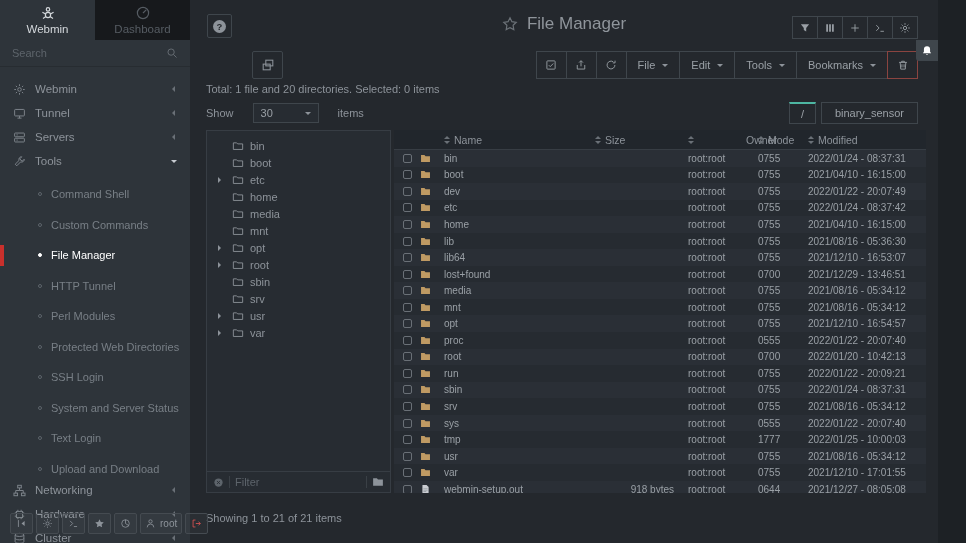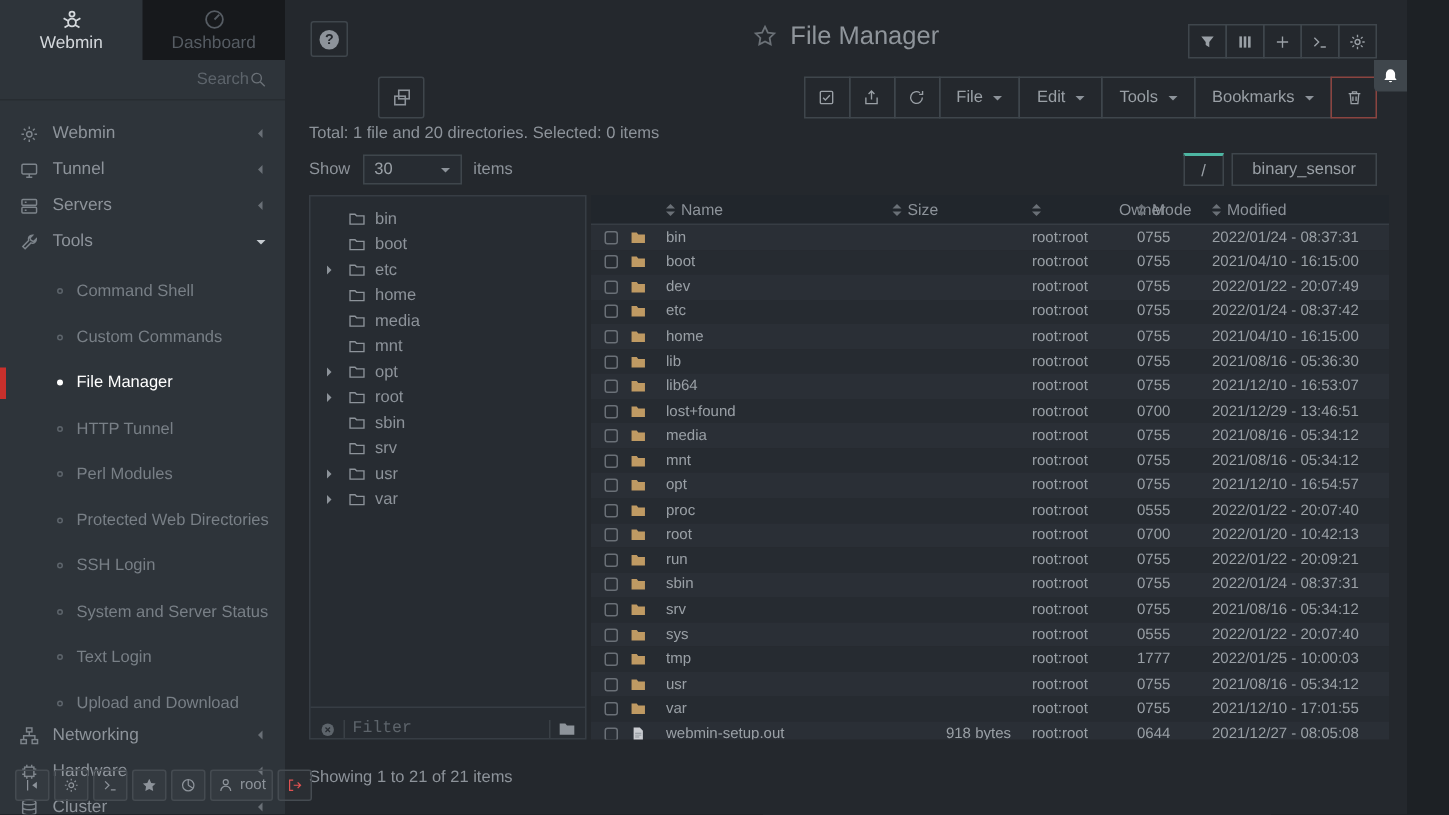--- a/index.html
+++ b/index.html
@@ -16,21 +16,21 @@
 
   
   .sidebar{ position:absolute; left:0; top:0; width:190px; height:543px; background:var(--sidebar_bg,#2e343a); z-index:2; }
   .tabs{ display:flex; height:40px; }
   .tab{ width:50%; display:flex; flex-direction:column; align-items:center; justify-content:center; gap:2px; cursor:pointer; }
   .tab .ic{ width:16px; height:16px; }
   .tab-label{ font-size:11.5px; }
   .tab.active{ background:var(--sidebar_bg,#2e343a); color:#d4d8dc; }
   .tab.inactive{ background:#17191c; color:#565c63; }
   .searchrow{ height:27px; display:flex; align-items:center; padding:0 12px; border-bottom:1px solid #272c31; }
-  .searchrow input{ flex:1; background:transparent; border:none; outline:none; color:#9aa0a6; font:inherit;text-align:right; }
+  .searchrow input{ flex:1; background:transparent; border:none; outline:none; color:#9aa0a6; font:inherit; }
   .searchrow input::placeholder{ color:#5d646b; }
   .searchrow .ic{ width:12px; height:12px; color:#6a7077; }
   .side-menu{ margin-top:10px; }
   .side-item{ height:24px; display:flex; align-items:center; gap:9px; padding:0 13px; color:#8d939a; font-size:11.5px; cursor:pointer; }
   .side-item .ic{ width:13px; height:13px; color:#7d848b; flex:none; }
   .side-item .lbl{ flex:1; white-space:nowrap; overflow:hidden; }
   .chev-left{ width:0;height:0;border:3.5px solid transparent; border-right-color:#6a7077; margin-right:2px; }
   .chev-down{ width:0;height:0;border:3.5px solid transparent; border-top-color:#c7ccd1; margin-top:3px; margin-right:0; }
   .side-sub{ position:relative; height:18.5px; display:flex; align-items:center; gap:9px; padding-left:38px; color:#787f86; font-size:11px; cursor:pointer;margin-top:12px; }
   .side-sub .bullet{ width:4px; height:4px; border:1px solid #5d646b; border-radius:50%; flex:none; }
@@ -68,36 +68,36 @@
   .tbtn{ height:28px; border:1px solid #3f464c; margin-left:-1px; display:flex; align-items:center; gap:7px; padding:0 11px;
          color:#9aa0a6; font-size:11px; cursor:pointer; background:transparent; }
   .tbtn .ic{ width:12px; height:12px; }
   .tbtn.iconly{ width:31px; padding:0; justify-content:center; }
   .tbtn.danger{ border-color:#8b4440; position:relative; z-index:1; }
   .caret{ width:0; height:0; border:3px solid transparent; border-top-color:#8d939a; margin-top:4px; }
 
   .stats{ margin:1px 20px 0 16px; color:#8d939a; flex:none; }
   .controls{ margin:7px 20px 0 16px; display:flex; align-items:center; justify-content:space-between; flex:none; }
   .showwrap{ display:flex; align-items:center; color:#8d939a; }
-  .showsel{ width:66px; height:20px; margin:0 8px; padding:0 7px; border:1px solid #3f464c; background:#272c32;
+  .showsel{ width:66px; height:20px; margin:0 19px; padding:0 7px; border:1px solid #3f464c; background:#272c32;
             display:flex; align-items:center; justify-content:space-between; color:#9aa0a6; cursor:pointer; }
   .crumb{ display:flex; align-items:center; }
   .crumb-root{ width:27px; height:22px; border:1px solid #3f464c; border-top:2px solid var(--accent_teal,#4db6a2);
                display:flex; align-items:center; justify-content:center; color:#9aa0a6; cursor:pointer; }
   .crumb-seg{ height:22px; margin-left:5px; padding:0 13px; border:1px solid #3f464c; display:flex; align-items:center;
               color:#9aa0a6; cursor:pointer; }
 
   .panels{ flex:1; min-height:0; margin:6px 12px 0 16px; display:flex; gap:3px; }
   .treep{ width:185px; flex:none; border:1px solid #373d44; background:#272c32; display:flex; flex-direction:column; }
   .treelist{ flex:1; padding-top:6px; overflow:hidden; }
   .tree-row{ height:17px; display:flex; align-items:center; gap:6px; padding-left:9px; color:#8d939a; cursor:pointer; }
   .tw{ width:10px; display:flex; justify-content:center; flex:none; }
   .tarr{ width:0; height:0; border:3.5px solid transparent; border-left-color:#8d939a; }
   .tree-row .fic{ width:12px; height:12px; color:#8d939a; flex:none; }
-  .tfilter{ height:21px; flex:none; border-top:1px solid #373d44; display:flex; align-items:flex-end; gap:5px; padding:0 6px;font-family:Liberation Mono, monospace; }
+  .tfilter{ height:21px; flex:none; border-top:1px solid #373d44; display:flex; align-items:center; gap:5px; padding:0 6px; }
   .tfilter .clr{ width:11px; height:11px; color:#5d646b; }
   .tfilter .vsep{ width:1px; height:12px; background:#3a4046; }
   .tfilter input{ flex:1; min-width:0; background:transparent; border:none; outline:none; color:#9aa0a6; font:inherit; }
   .tfilter input::placeholder{ color:#5d646b; }
   .tfilter .fsel{ width:12px; height:12px; color:#8d939a; }
 
   .tablep{ flex:1; min-width:0; display:flex; flex-direction:column; }
   .thead{ height:20px; flex:none; background:#21262c; border-bottom:1px solid #373d44; display:flex; align-items:center;
           color:#8d939a; font-size:10.5px; }
   .hcell{ display:flex; align-items:center; cursor:pointer; }

